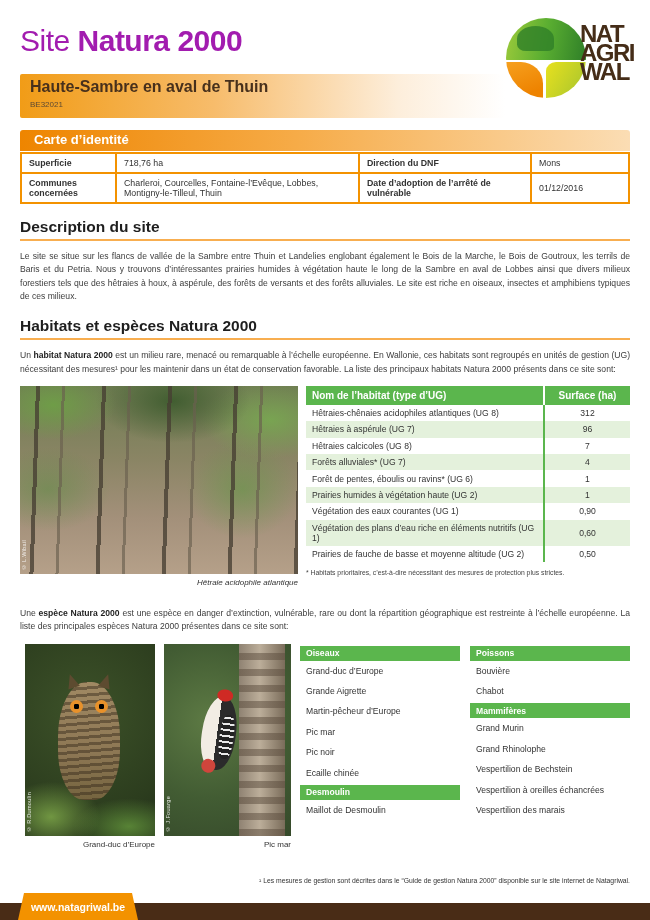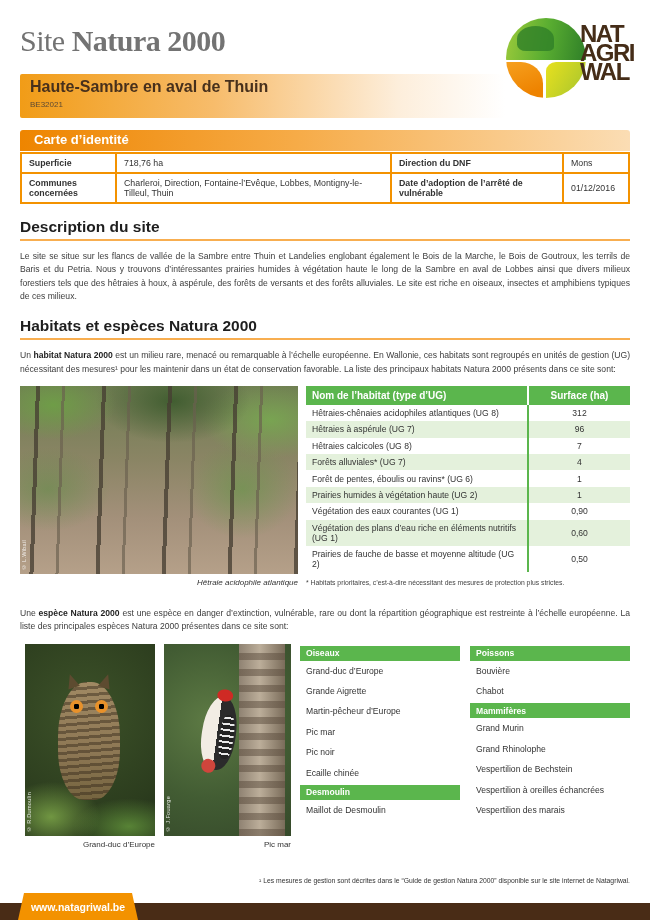--- a/index.html
+++ b/index.html
@@ -5,21 +5,21 @@
   * { margin:0; padding:0; box-sizing:border-box; }
   html,body { background:#888; }
   body { font-family:"Liberation Sans", sans-serif; }
   .page {
     position:relative; width:650px; height:920px; margin:0 auto;
     background:#ffffff; overflow:hidden; color:#3a3a3a;
   }
   .inner { padding:0 20px; }
 
   
-  .doc-title { margin-top:24px; font-size:30px; color:#737373; letter-spacing:-.5px;font-family:Liberation Serif, serif; }
+  .doc-title { margin-top:24px; font-size:30px; color:#a21caf; letter-spacing:-.5px; }
   .doc-title .light { font-weight:400; }
   .doc-title .bold  { font-weight:700; }
   .site-band {
     margin-top:16px; width:485px; height:44px; border-radius:2px;
     background:linear-gradient(90deg,#f19c17 0%,#f7bc6b 40%,#fdeedb 78%,#ffffff 100%);
     padding:4px 0 0 10px;
   }
   .site-name { font-size:16px; font-weight:700; color:#47301c; }
   .site-code { font-size:8px; color:#5d4a33; margin-top:4px; }
 
@@ -44,21 +44,21 @@
     margin-top:12px; height:21px; border-radius:3px 3px 0 0;
     background:linear-gradient(90deg,#ee8500 0%,#f6ab47 45%,#fbddb4 100%);
     color:#fff; font-weight:700; font-size:13px; padding:2px 0 0 14px;
   }
   table.id-table { width:100%; border-collapse:collapse; margin-top:1px; }
   table.id-table td {
     border:2px solid #f39200; font-size:8.8px; padding:4px 7px; vertical-align:middle;
     color:#333;
   }
   td.lbl { font-weight:700; color:#2e2e2e; }
-  .c0 { width:95px; } .c1 { width:275px; } .c2 { width:172px; }
+  .c0 { width:95px; } .c1 { width:243px; } .c2 { width:172px; }
 
   
   .sec-title { font-size:15.5px; font-weight:700; color:#1e1e1e; margin-top:14px; }
   .sec-rule { height:2px; background:#f8ae50; margin-top:3px; }
   p.body-text { font-size:8.6px; line-height:1.55; text-align:justify; margin-top:9px; color:#3c3c3c; }
   p.body-text b { color:#1f1f1f; }
 
   
   .hab-flex { display:flex; margin-top:10px; gap:8px; }
   .photo { position:relative; overflow:hidden; }
@@ -83,21 +83,21 @@
       transparent 45px 66px);
   }
   .hab-caption { width:278px; text-align:right; font-size:8px; color:#333; margin-top:4px;font-style:italic; }
 
   .hab-table-wrap { flex:1; }
   table.hab-table { width:100%; border-collapse:collapse; }
   table.hab-table th {
     background:#5bb64d; color:#fff; font-size:10px; font-weight:700; text-align:left;
     padding:4px 6px;
   }
-  table.hab-table th.num { width:102px; text-align:center; border-left:2px solid #fff; }
+  table.hab-table th.num { width:86px; text-align:center; border-left:2px solid #fff; }
   table.hab-table td { font-size:8.6px; color:#333; padding:3.2px 6px; }
   table.hab-table td.num { text-align:center; border-left:2px solid #5bb64d; }
   table.hab-table tr:nth-child(even) td { background:#e4f1dc; }
   .hab-footnote { font-size:6.8px; color:#444; margin-top:7px; }
 
   
   .sp-flex { display:flex; margin-top:10px; gap:9px; }
   .sp-photo-col { flex:none; }
   .owl {
     width:130px; height:192px;
@@ -188,21 +188,21 @@
     <table class="id-table">
       <tbody>
           <tr>
             <td class="lbl c0">Superficie</td>
             <td class="c1">718,76 ha</td>
             <td class="lbl c2">Direction du DNF</td>
             <td>Mons</td>
           </tr>
           <tr>
             <td class="lbl c0">Communes concernées</td>
-            <td class="c1">Charleroi, Direction, Fontaine-l’Evêque, Lobbes, Montigny-le-Tilleul, Thuin</td>
+            <td class="c1">Charleroi, Courcelles, Fontaine-l’Evêque, Lobbes, Montigny-le-Tilleul, Thuin</td>
             <td class="lbl c2">Date d’adoption de l’arrêté de vulnérable</td>
             <td>01/12/2016</td>
           </tr>
         </tbody>
     </table>
 
     <div class="sec-title">Description du site</div>
     <div class="sec-rule"></div>
     <p class="body-text">Le site se situe sur les flancs de vallée de la Sambre entre Thuin et Landelies englobant également le Bois de la Marche, le Bois de Goutroux, les terrils de Baris et du Petria. Nous y trouvons d’intéressantes prairies humides à végétation haute le long de la Sambre en aval de Lobbes ainsi que divers milieux forestiers tels que des hêtraies à houx, à aspérule, des forêts de versants et des forêts alluviales. Le site est riche en oiseaux, insectes et amphibiens typiques de ces milieux.</p>
 

